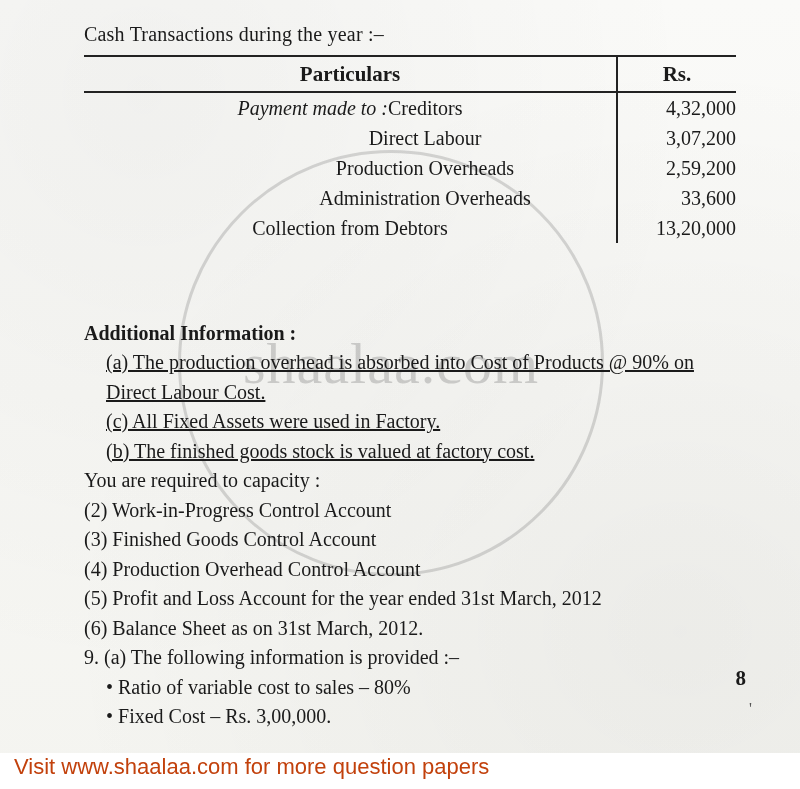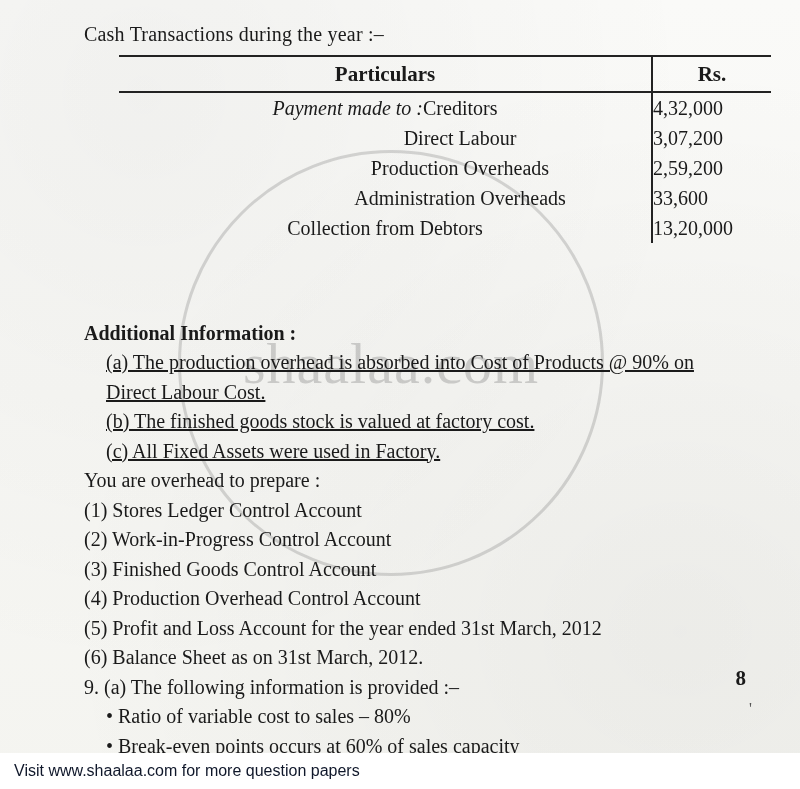--- a/index.html
+++ b/index.html
@@ -73,21 +73,20 @@
     letter-spacing: 0.2px;
   }
 
   table.cash-table {
     position: absolute;
     left: 84px;
     top: 55px;
     width: 652px;
     border-collapse: collapse;
     font-size: 20px;
-    margin-left: 35px;
   }
   table.cash-table th,
   table.cash-table td {
     padding: 0;
     vertical-align: middle;
   }
   .hdr-row th {
     height: 34px;
     font-weight: bold;
     font-size: 21px;
@@ -100,21 +99,21 @@
     width: 118px;
     border-left: 2px solid #222;
   }
   td.particulars {
     height: 30px;
     padding-left: 2px;
     white-space: nowrap;
     text-align: center;
   }
   td.amount {
-    text-align: left;
+    text-align: right;
     padding-right: 10px;
     border-left: 2px solid #222;
     white-space: nowrap;
     font-family: Liberation Serif, serif;
   }
   .pay-label {
     font-style: italic;
     display: inline-block;
     min-width: 150px;
   }
@@ -171,22 +170,22 @@
     bottom: 0;
     height: 36px;
     background: #ffffff;
     z-index: 5;
   }
   .footer-text {
     position: absolute;
     left: 14px;
     bottom: 9px;
     font-family: "Liberation Sans", sans-serif;
-    font-size: 16px;
-    color: #0f172a;
+    font-size: 22px;
+    color: #c2410c;
     z-index: 6;
     white-space: nowrap;
   }
 </style>
 </head>
 <body>
 
 <div class="page">
 
   <div class="watermark"></div>
@@ -232,32 +231,30 @@
           <td class="particulars">Collection from Debtors</td>
           <td class="amount">13,20,000</td>
         </tr>
       </tbody>
     </table>
 
     <div class="addl-head">Additional Information :</div>
 
     <div class="body-block">
       <p class="indent">(a) The production overhead is absorbed into Cost of Products @ 90% on Direct Labour Cost.</p>
+      <p class="indent">(c) All Fixed Assets were used in Factory.</p>
       <p class="indent">(b) The finished goods stock is valued at factory cost.</p>
-      <p class="indent">(c) All Fixed Assets were used in Factory.</p>
-      <p>You are overhead to prepare :</p>
-      <p>(1) Stores Ledger Control Account</p>
+      <p>You are required to capacity :</p>
       <p>(2) Work-in-Progress Control Account</p>
       <p>(3) Finished Goods Control Account</p>
       <p>(4) Production Overhead Control Account</p>
       <p>(5) Profit and Loss Account for the year ended 31st March, 2012</p>
       <p>(6) Balance Sheet as on 31st March, 2012.</p>
       <p>9. (a) The following information is provided :–</p>
       <p class="bullet">• Ratio of variable cost to sales – 80%</p>
-      <p class="bullet">• Break-even points occurs at 60% of sales capacity</p>
       <p class="bullet">• Fixed Cost – Rs. 3,00,000.</p>
     </div>
 
     <div class="page-number">8</div>
     <div class="tick">'</div>
   </div>
 
   <div class="footer-bar"></div>
   <div class="footer-text">Visit www.shaalaa.com for more question papers</div>
 </div>

